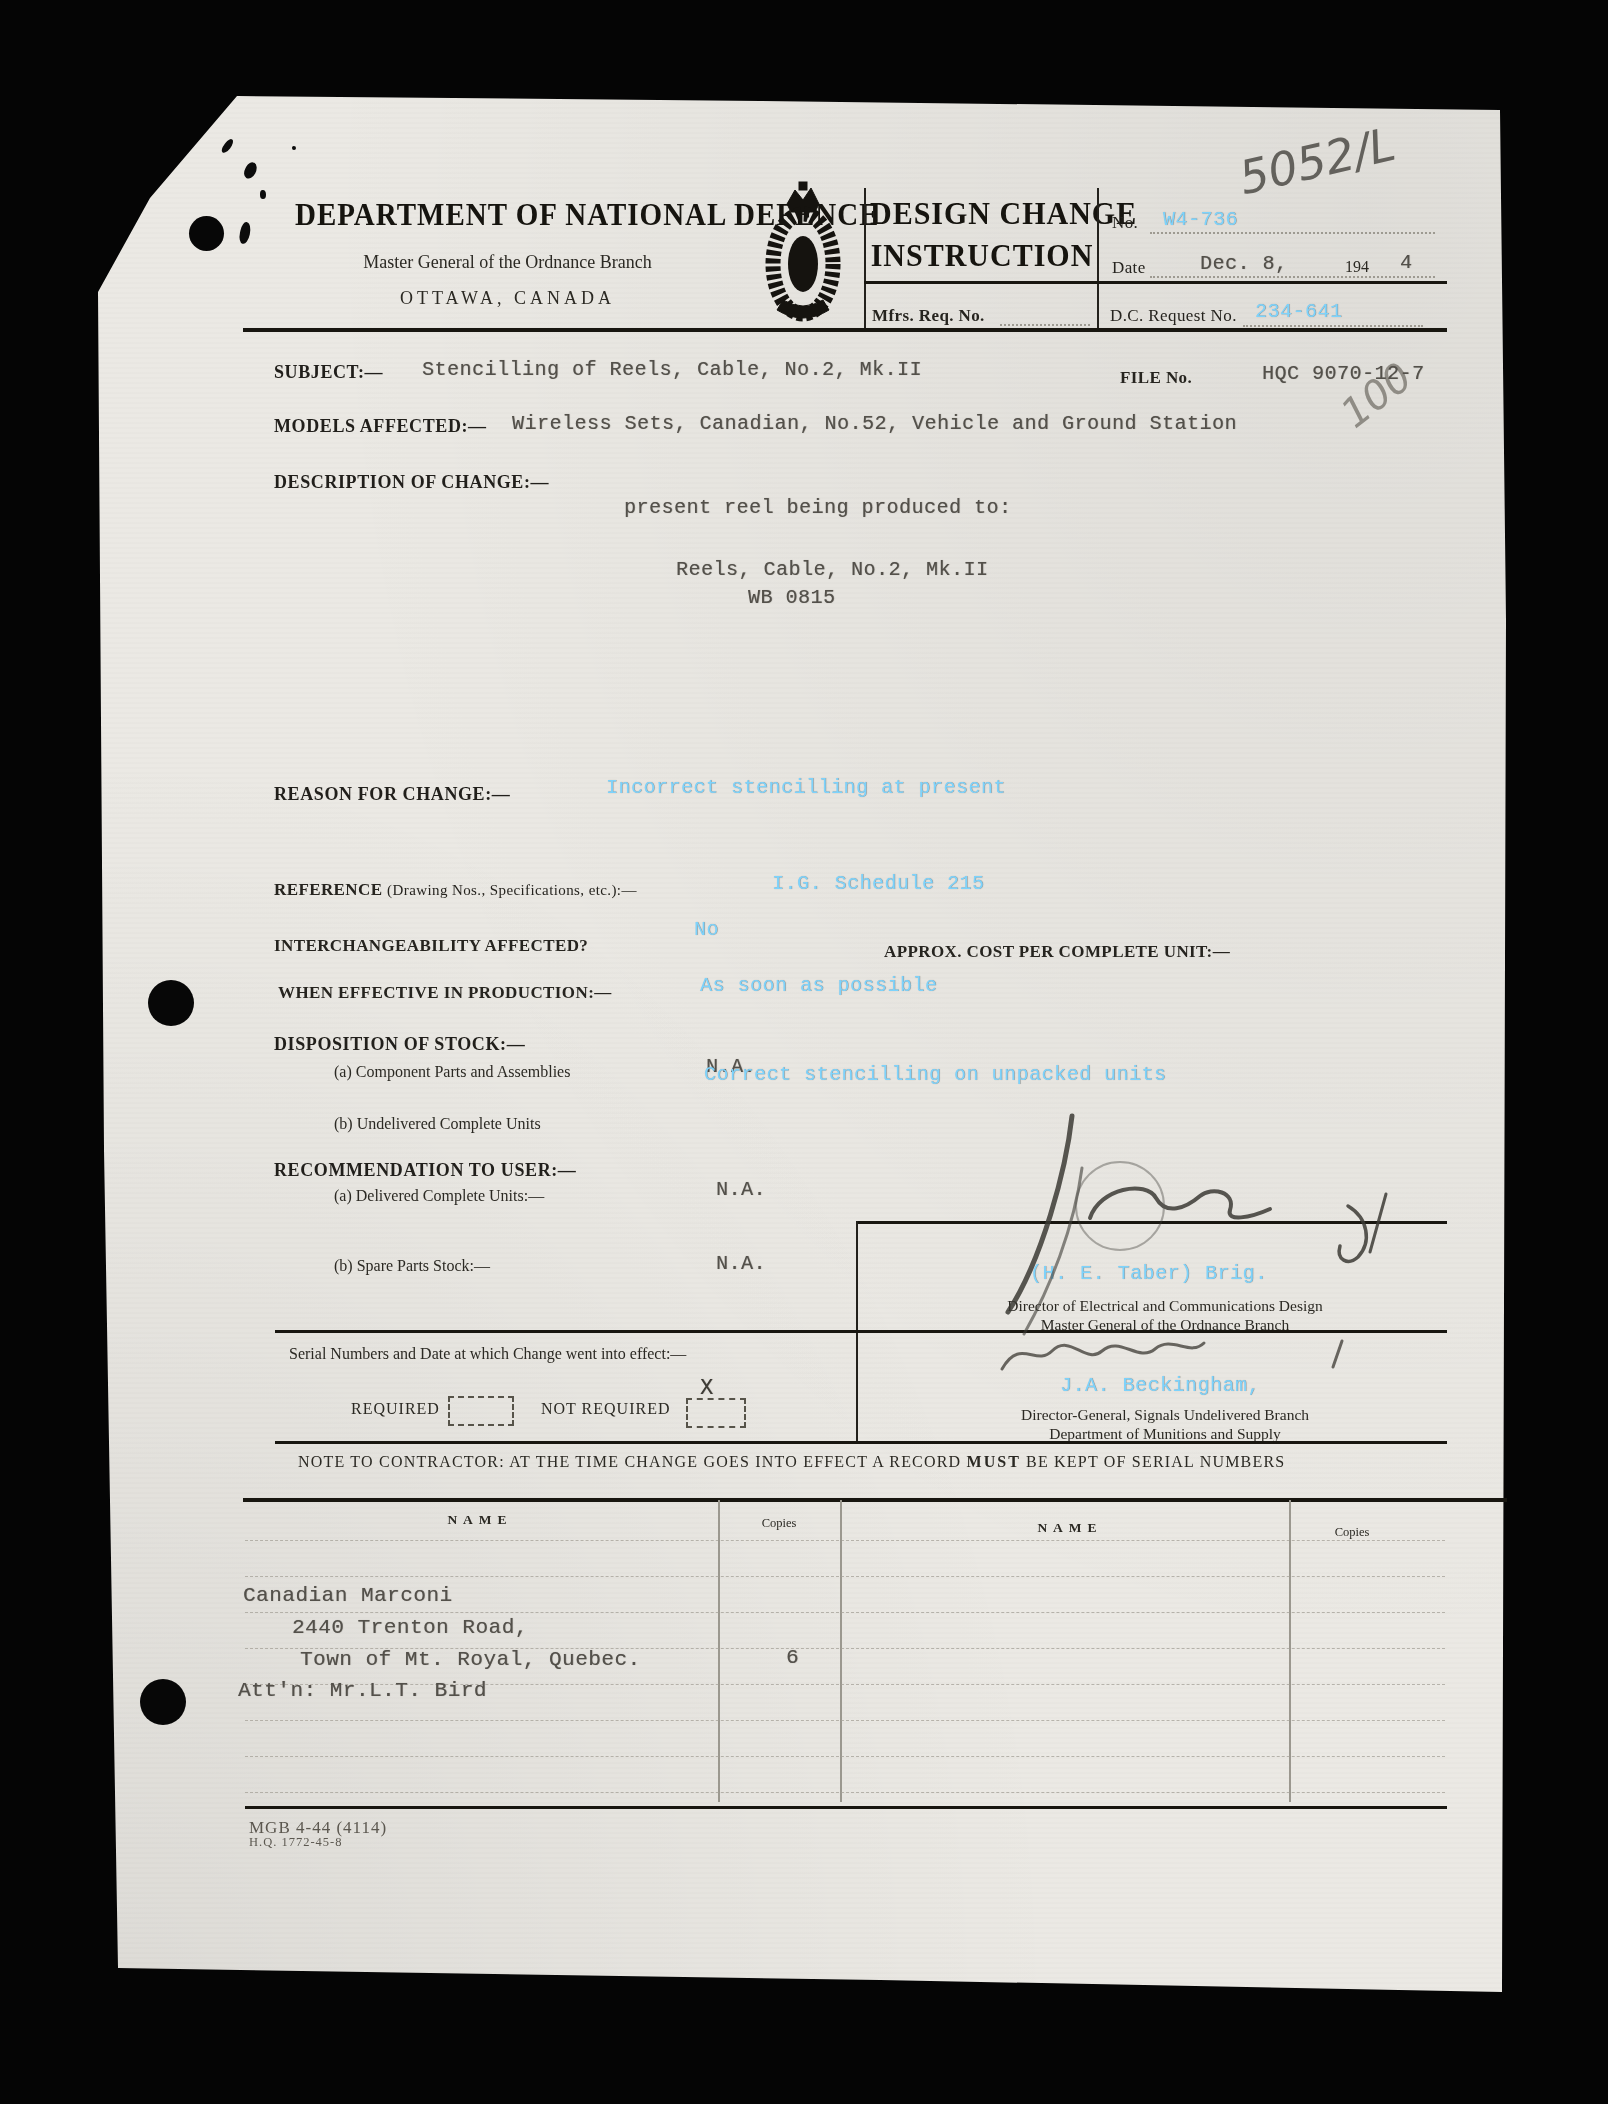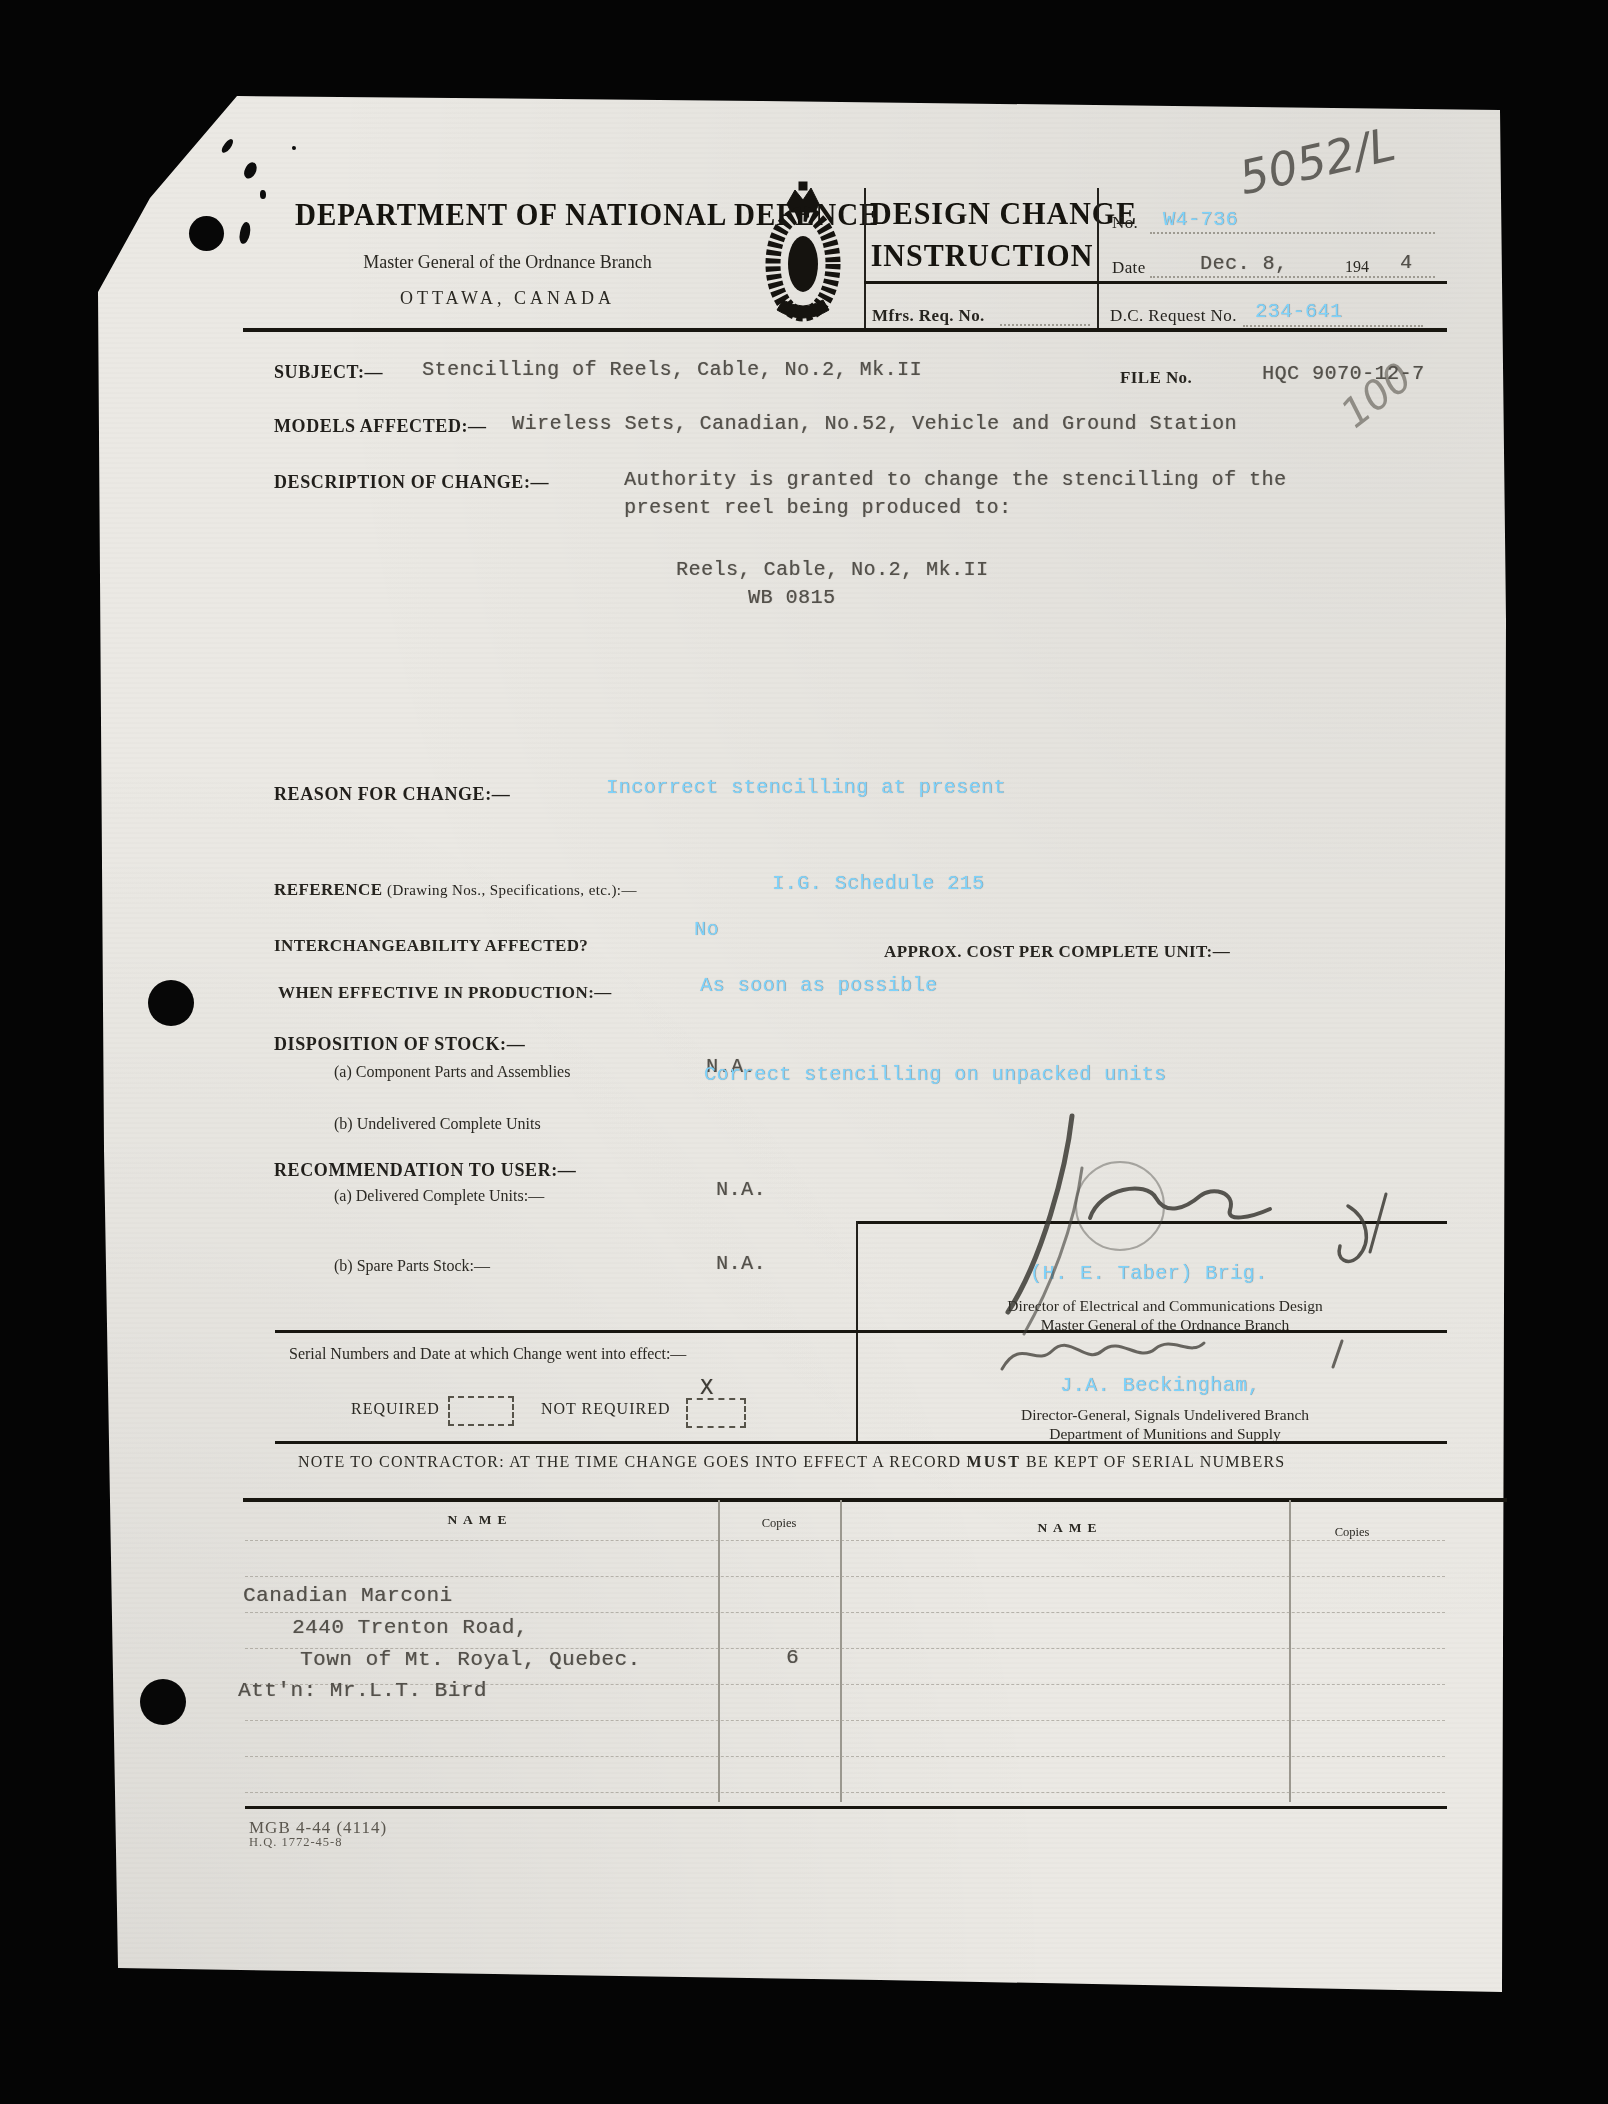--- a/index.html
+++ b/index.html
@@ -94,21 +94,20 @@
 
   <div class="lbl" style="left:274px;top:362px;">SUBJECT:—</div>
   <div class="typ" style="left:422px;top:358px;">Stencilling of Reels, Cable, No.2, Mk.II</div>
   <div class="lbl2" style="left:1120px;top:368px;">FILE No.</div>
   <div class="typ" style="left:1262px;top:362px;">HQC 9070-12-7</div>
 
   <div class="lbl" style="left:274px;top:416px;">MODELS AFFECTED:—</div>
   <div class="typ" style="left:512px;top:412px;">Wireless Sets, Canadian, No.52, Vehicle and Ground Station</div>
 
   <div class="lbl" style="left:274px;top:472px;">DESCRIPTION OF CHANGE:—</div>
-  <div class="typ" style="left:624px;top:468px;">Authority is granted to change the stencilling of the</div>
   <div class="typ" style="left:624px;top:496px;">present reel being produced to:</div>
   <div class="typ" style="left:676px;top:558px;">Reels, Cable, No.2, Mk.II</div>
   <div class="typ" style="left:748px;top:586px;">WB 0815</div>
 
   <div class="lbl" style="left:274px;top:784px;">REASON FOR CHANGE:—</div>
   <div class="typ light" style="left:606px;top:776px;">Incorrect stencilling at present</div>
 
   <div class="lbl2" style="left:274px;top:880px;"><span>REFERENCE</span>&nbsp;<span style="font-weight:normal;font-size:15px;">(Drawing Nos., Specifications, etc.):—</span></div>
   <div class="typ light" style="left:772px;top:872px;">I.G. Schedule 215</div>
 

